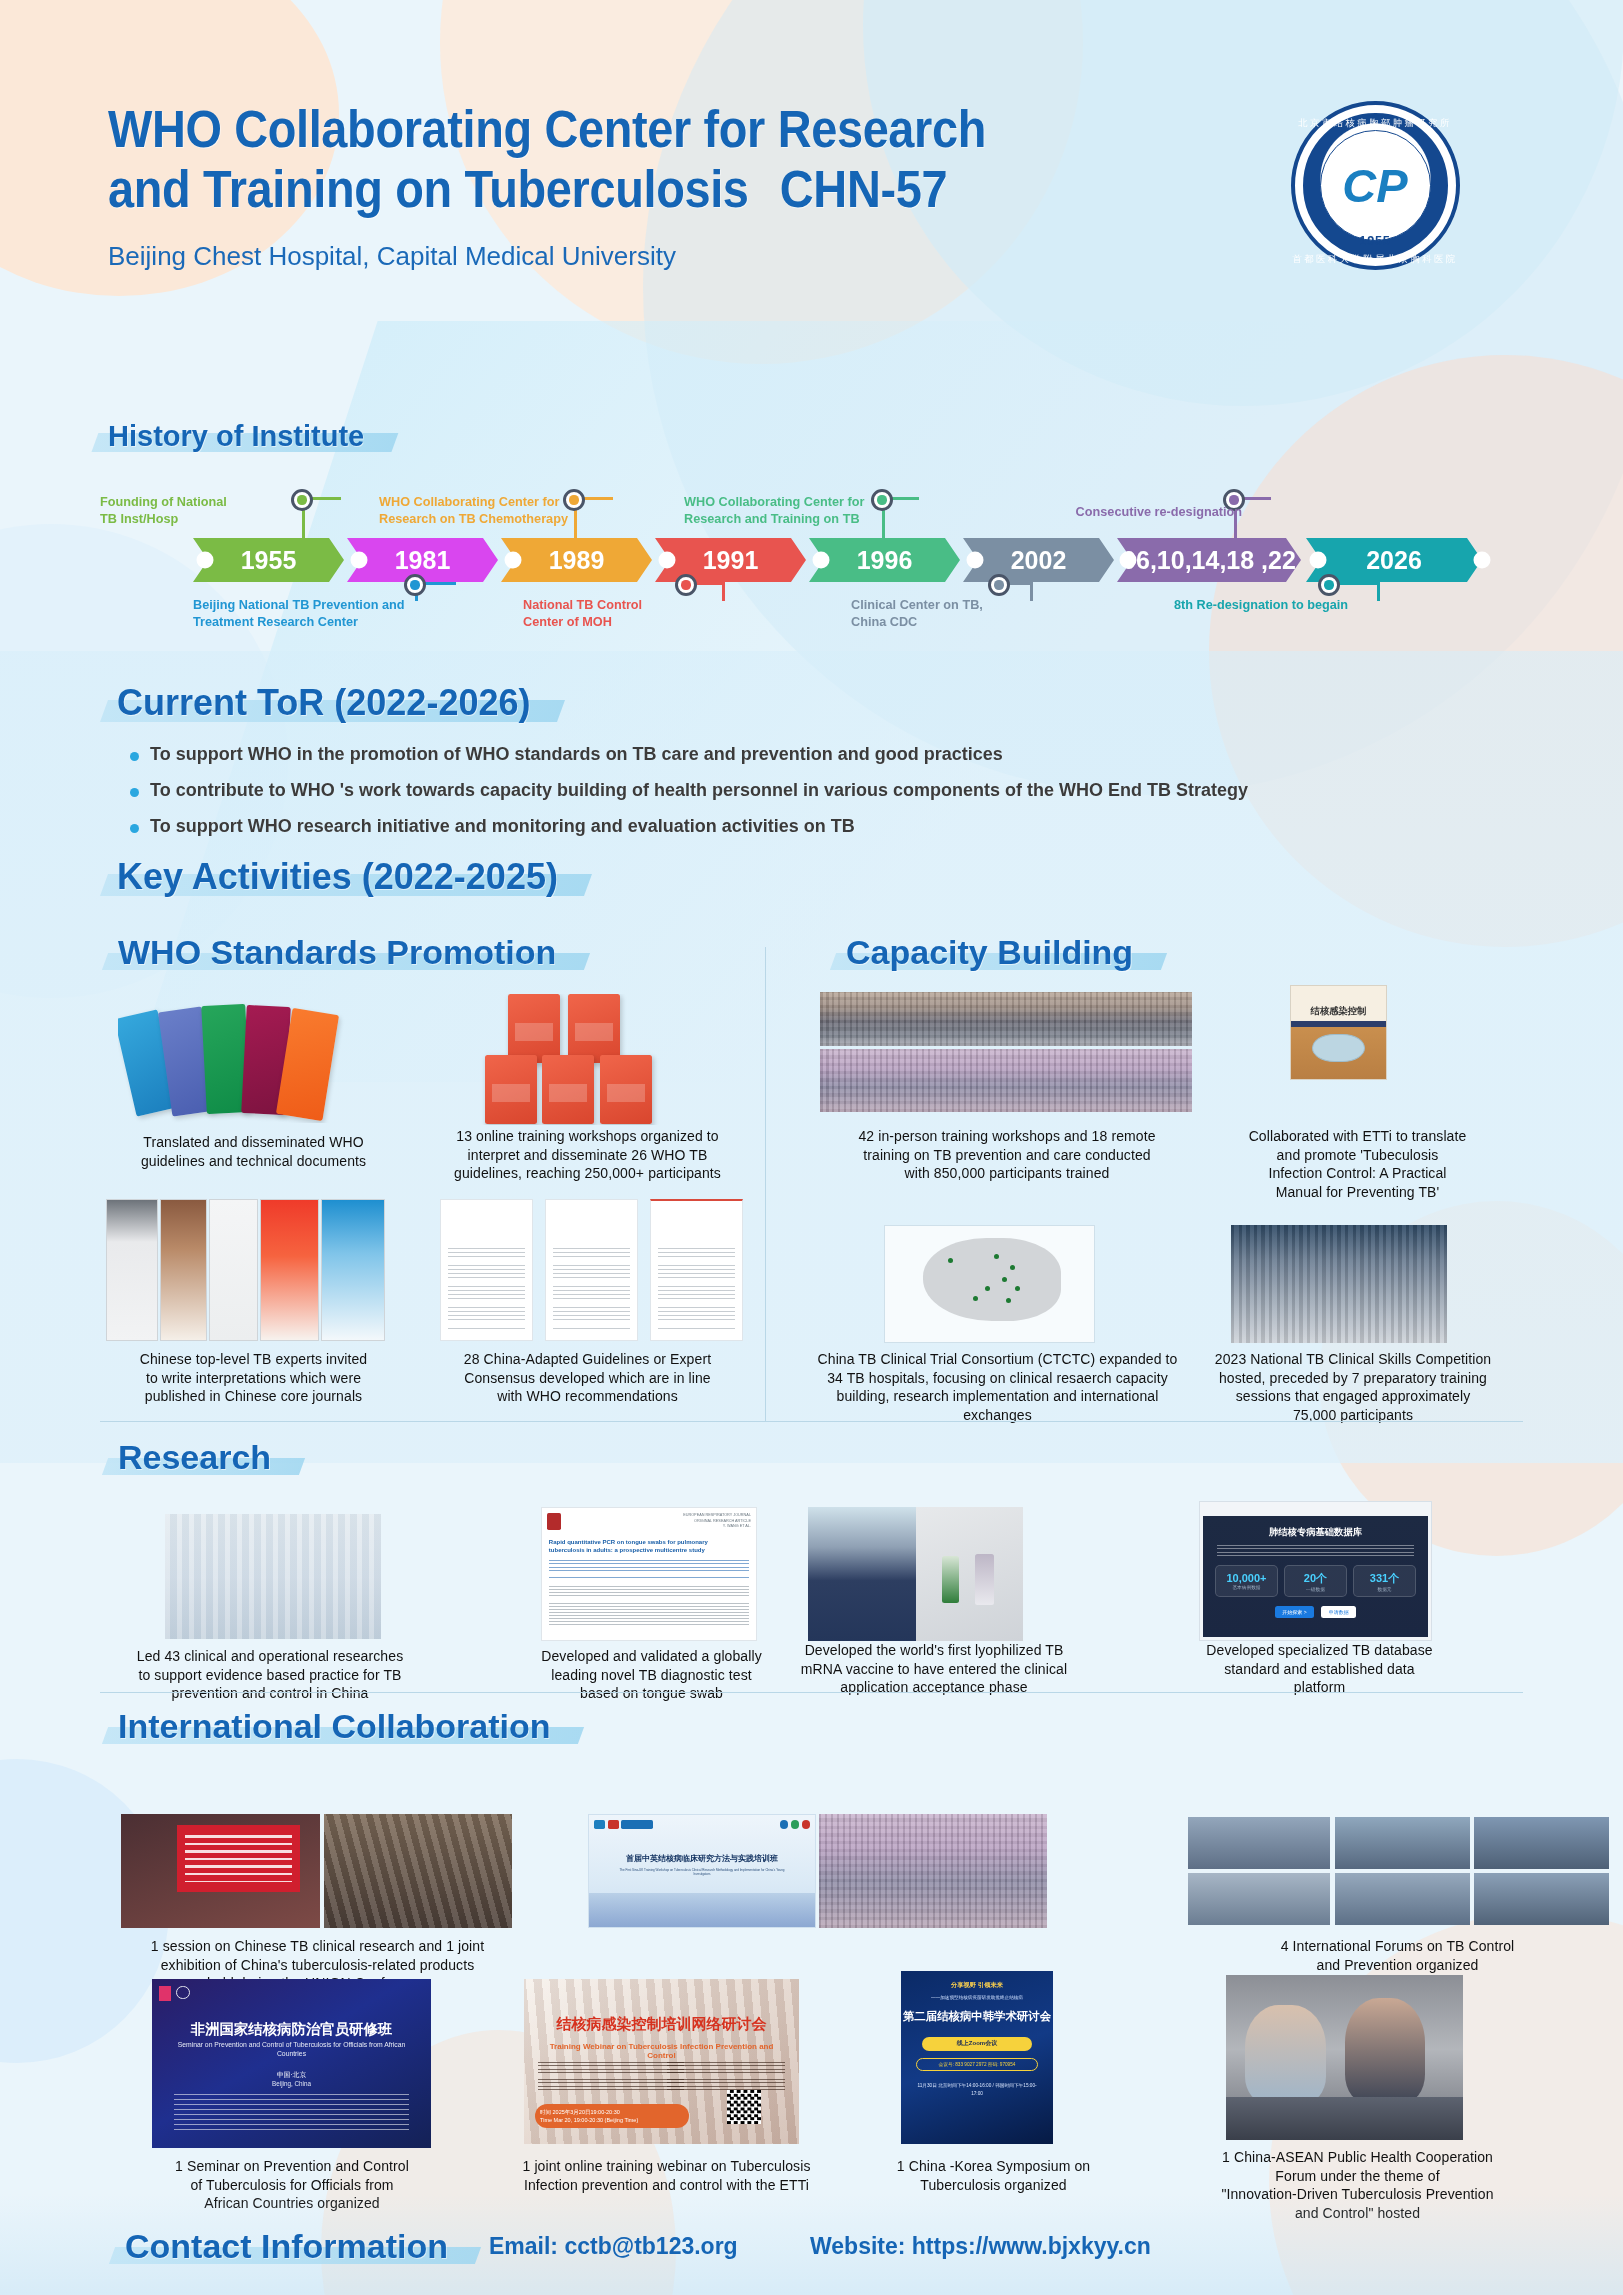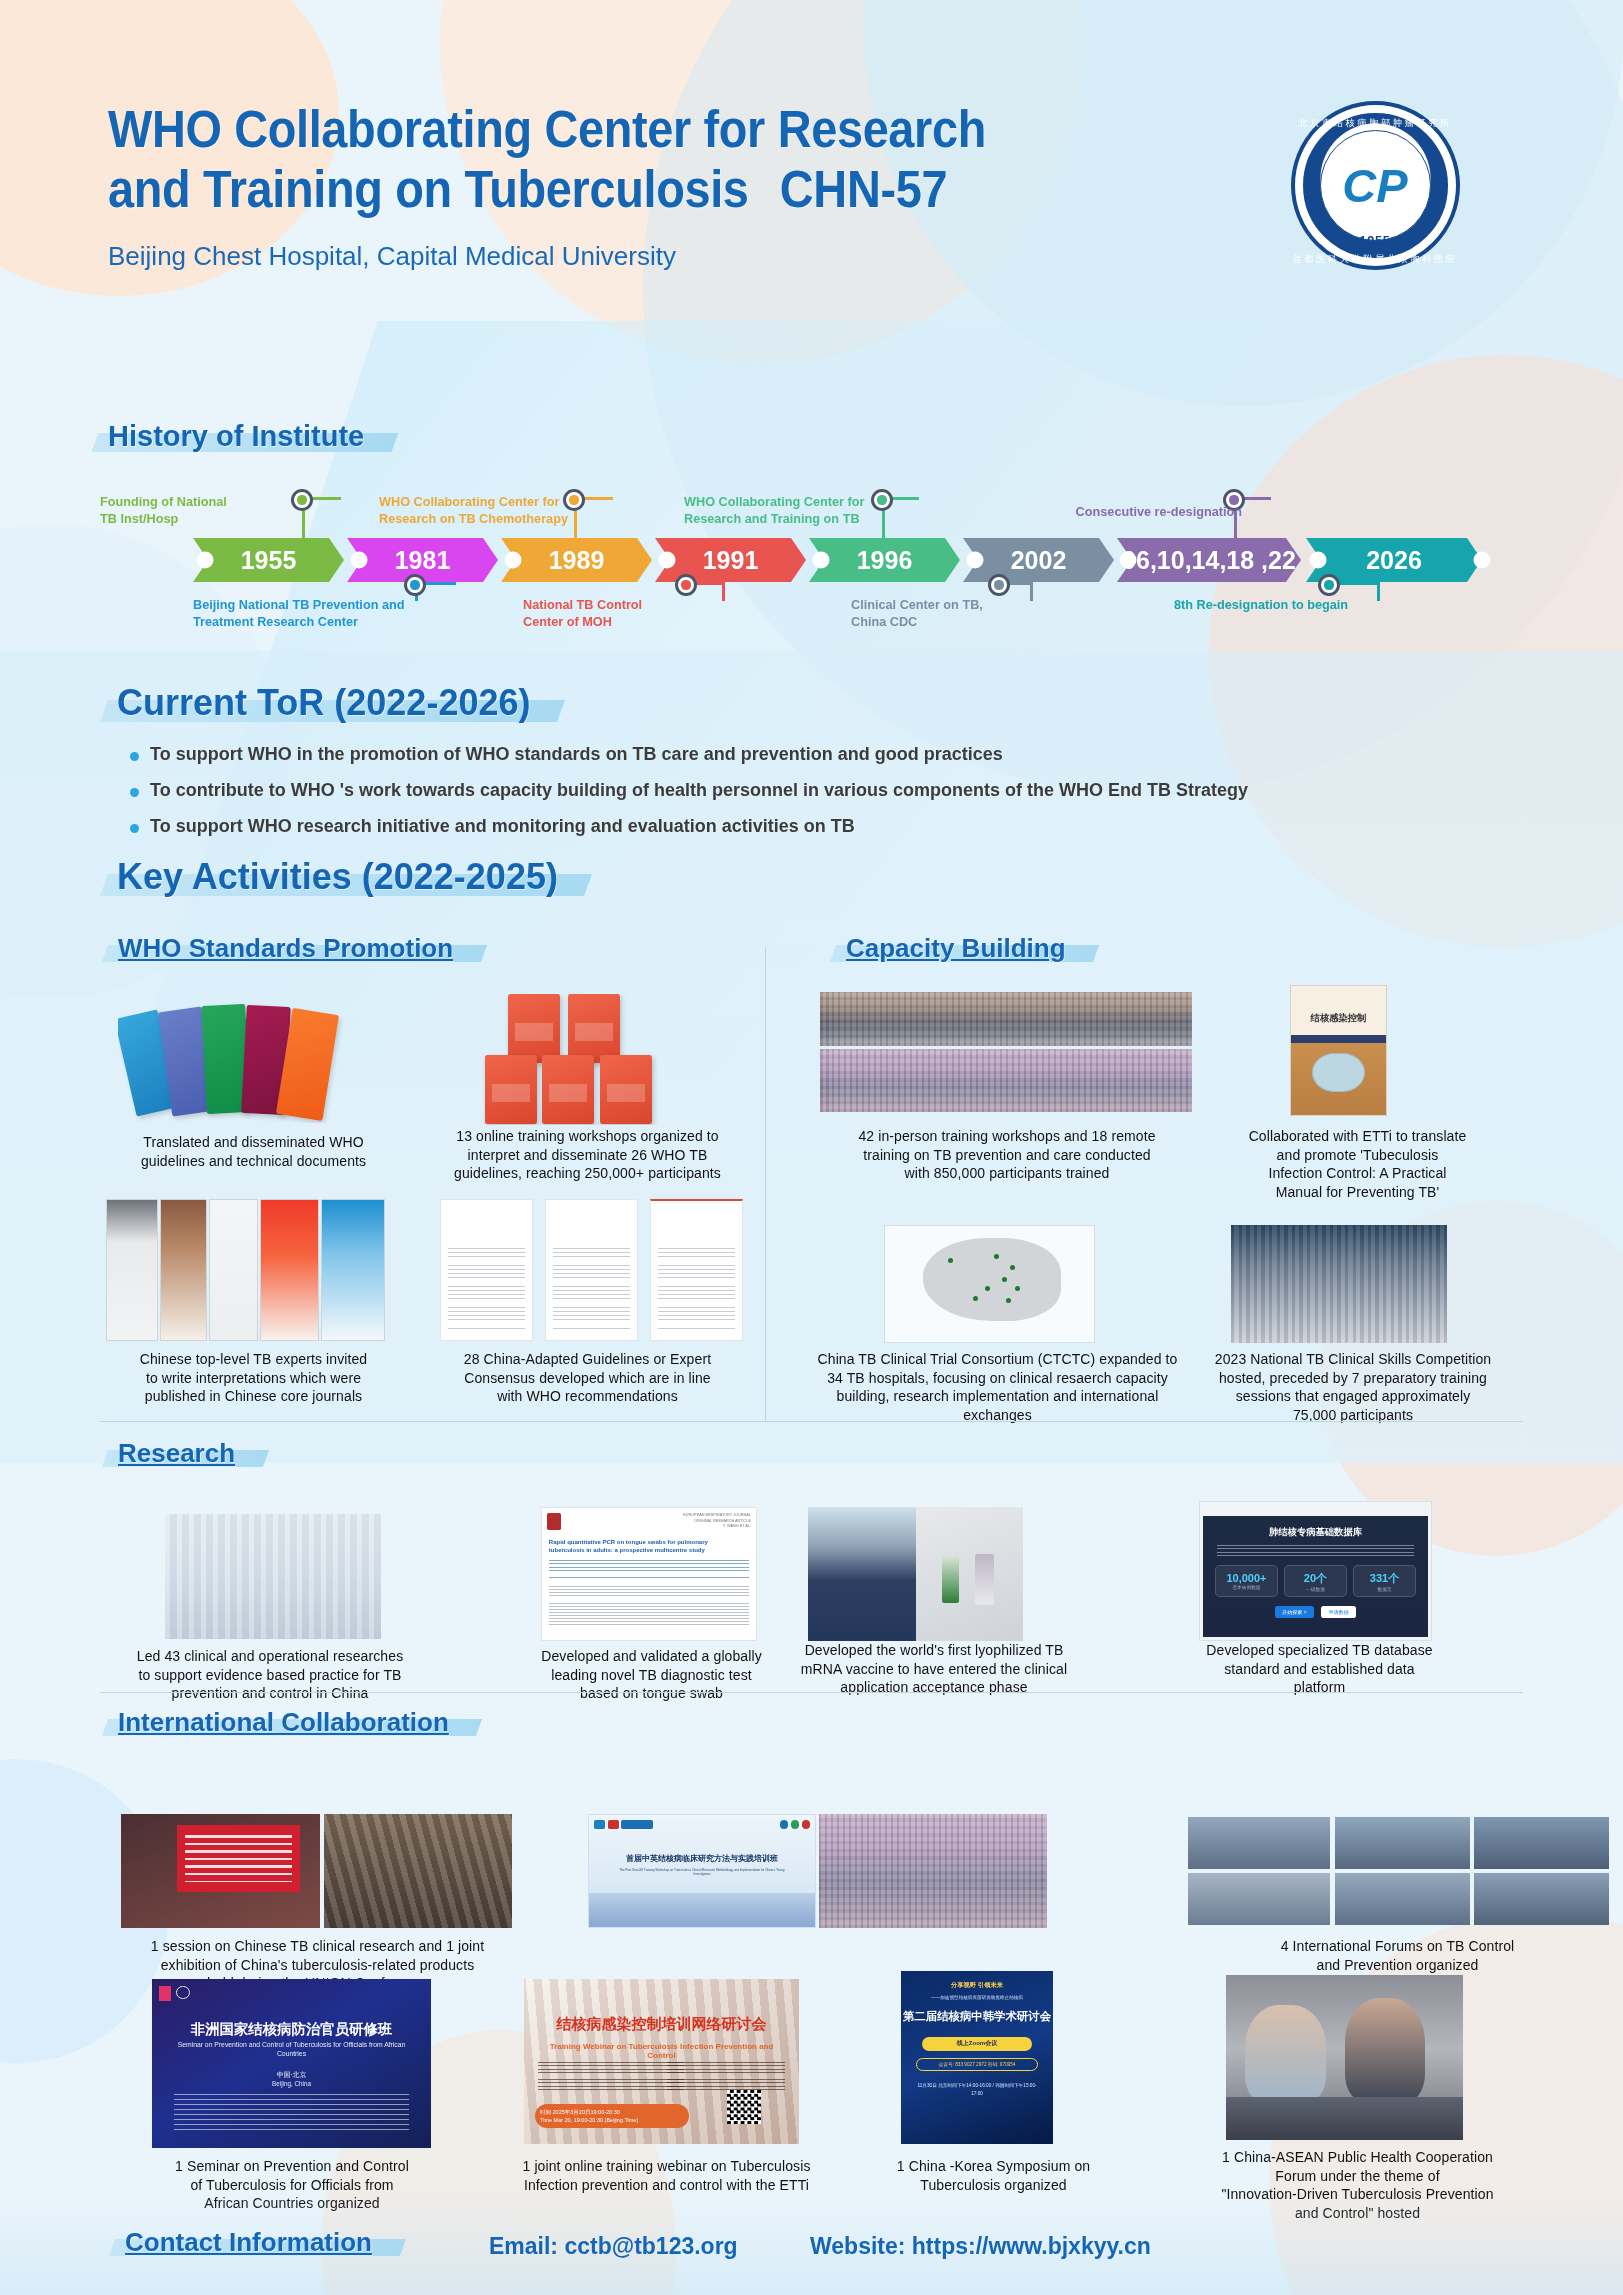--- a/index.html
+++ b/index.html
@@ -85,21 +85,21 @@
     position: absolute; left: -13.5px; right: -30px; bottom: 1.7px; height: 18.6px;
     background: linear-gradient(90deg, #bfe4f6, #9ed6f0);
     transform: skewX(-20deg); z-index: 0; opacity: .85;
   }
   .sec-head .txt {
     position: relative; z-index: 1; color: #1565b5; font-weight: 700; white-space: nowrap;
     text-shadow: 0.8px 0.8px 0 rgba(255,255,255,.55);
   }
   .h-big .txt { font-size: 36px; }
   .h-mid .txt { font-size: 29px; }
-  .h-sub .txt { font-size: 26px; text-decoration: underline; }
+  .h-sub .txt { font-size: 34px; }
 
   
   .timeline { position: absolute; left: 193px; top: 538px; width: 1314px; height: 44px; }
   .chev {
     position: absolute; top: 0; height: 44px;
     display: flex; align-items: center; justify-content: center;
     color: #fff; font-weight: 700; font-size: 25px;
     clip-path: polygon(0 0, calc(100% - 15px) 0, 100% 50%, calc(100% - 15px) 100%, 0 100%, 15px 50%);
   }
   .chev.first { clip-path: polygon(0 0, calc(100% - 15px) 0, 100% 50%, calc(100% - 15px) 100%, 0 100%, 15px 50%); }
@@ -407,21 +407,21 @@
   <div class="sec-head h-sub" style="left:846px; top:933px;">
     <span class="tape" style="height:17px"></span><span class="txt">Capacity Building</span>
   </div>
 
   <div class="ph crowd" style="left:820px; top:992px; width:372px; height:54px;"></div>
   <div class="ph crowd2" style="left:820px; top:1049px; width:372px; height:63px;"></div>
   <div class="cap" style="left:804px; top:1127px; width:406px; white-space:pre-line;">42 in-person training workshops and 18 remote
 training on TB prevention and care conducted
 with 850,000 participants trained</div>
 
-  <div class="ph" style="left:1290px; top:985px; width:97px; height:131px; background:linear-gradient(180deg,#f6efe2 0%,#f6efe2 38%,#2c3e6b 38%,#2c3e6b 44%,#c98f4e 44%,#b97f43 100%);border:0.8px solid #d9d2c4;text-decoration:underline;">
+  <div class="ph" style="left:1290px; top:985px; width:97px; height:95px; background:linear-gradient(180deg,#f6efe2 0%,#f6efe2 38%,#2c3e6b 38%,#2c3e6b 44%,#c98f4e 44%,#b97f43 100%);border:0.8px solid #d9d2c4;text-decoration:underline;">
     <div style="position:absolute;left:0;right:0;top:20%;text-align:center;font-size:9.3px;color:#333;font-weight:700;">结核感染控制</div>
     <div style="position:absolute;left:22%;right:22%;top:52%;height:30%;border-radius:50%/60%;background:#bcd6e2;border:0.8px solid #9fbdcc;"></div>
   </div>
   <div class="cap" style="left:1218px; top:1127px; width:279px; white-space:pre-line;">Collaborated with ETTi to translate
 and promote 'Tubeculosis
 Infection Control: A Practical
 Manual for Preventing TB'</div>
 
   <div class="ph" style="left:884px; top:1225px; width:211px; height:118px; background:#f7fbfd; border:0.8px solid #cfe0ea;">
     <div style="position:absolute;left:18%;top:10%;width:66%;height:72%;background:#d2d5d8;border-radius:46% 42% 38% 50%;"></div>

